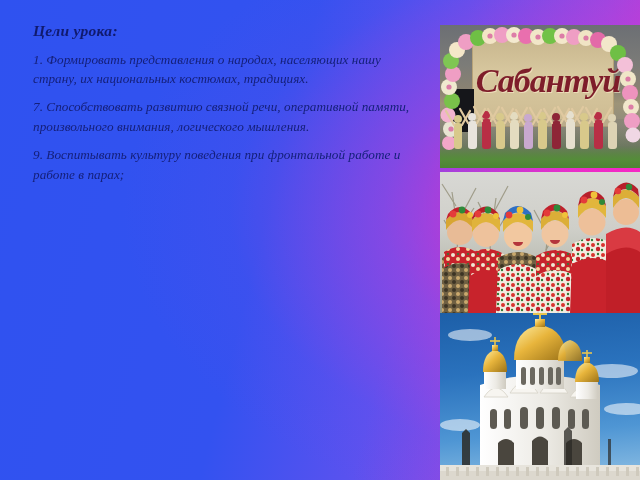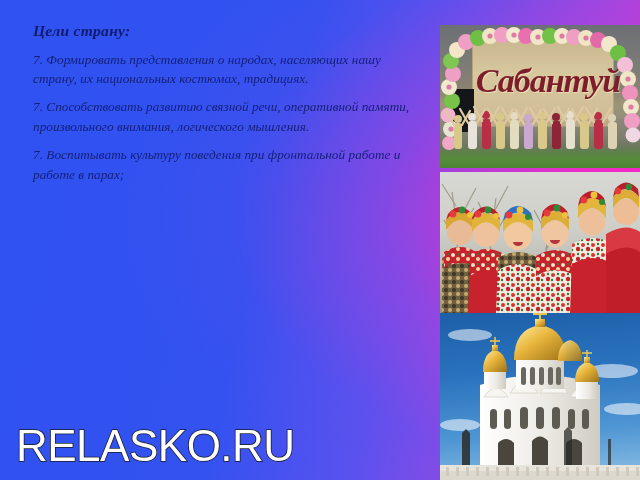--- a/index.html
+++ b/index.html
@@ -142,31 +142,30 @@
   }
   .p3-art { position: absolute; inset: 0; z-index: 2; }
 </style>
 </head>
 <body>
 
 <div class="slide">
 
   <div class="text-col">
 
-    <h1 class="goals-title">Цели страну:</h1>
-
-    <p class="goal">7. Формировать представления о народах, населяющих нашу страну, их национальных костюмах, традициях.</p>
+    <h1 class="goals-title">Цели урока:</h1>
+
+    <p class="goal">1. Формировать представления о народах, населяющих нашу страну, их национальных костюмах, традициях.</p>
 
     <p class="goal">7. Способствовать развитию связной речи, оперативной памяти, произвольного внимания, логического мышления.</p>
 
-    <p class="goal">7. Воспитывать культуру поведения при фронтальной  работе и работе в парах;</p>
+    <p class="goal">9. Воспитывать культуру поведения при фронтальной  работе и работе в парах;</p>
 
   </div>
 
-  <div class="watermark">RELASKO.RU</div>
 
   <div class="photo-strip">
 
     <div class="photo photo-1">
       <div class="ph-inner">
         <div class="p1-bg"></div>
         <div class="p1-backdrop"></div>
         <div class="p1-stage"></div>
         <div class="p1-speaker"></div>
         <div class="p1-word">Сабантуй</div>

